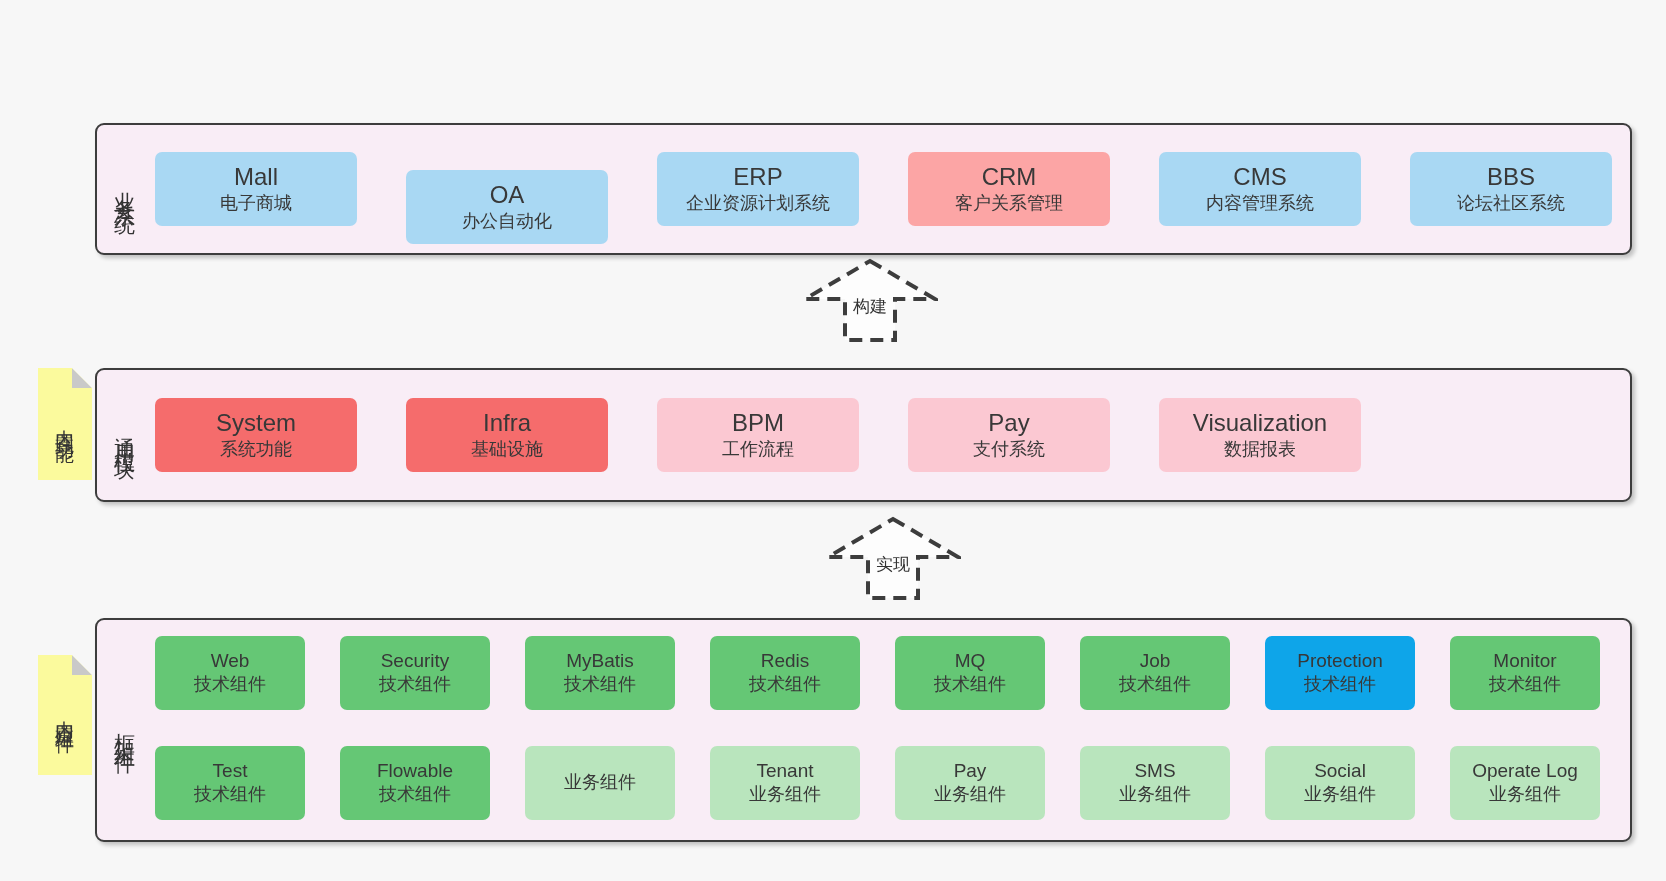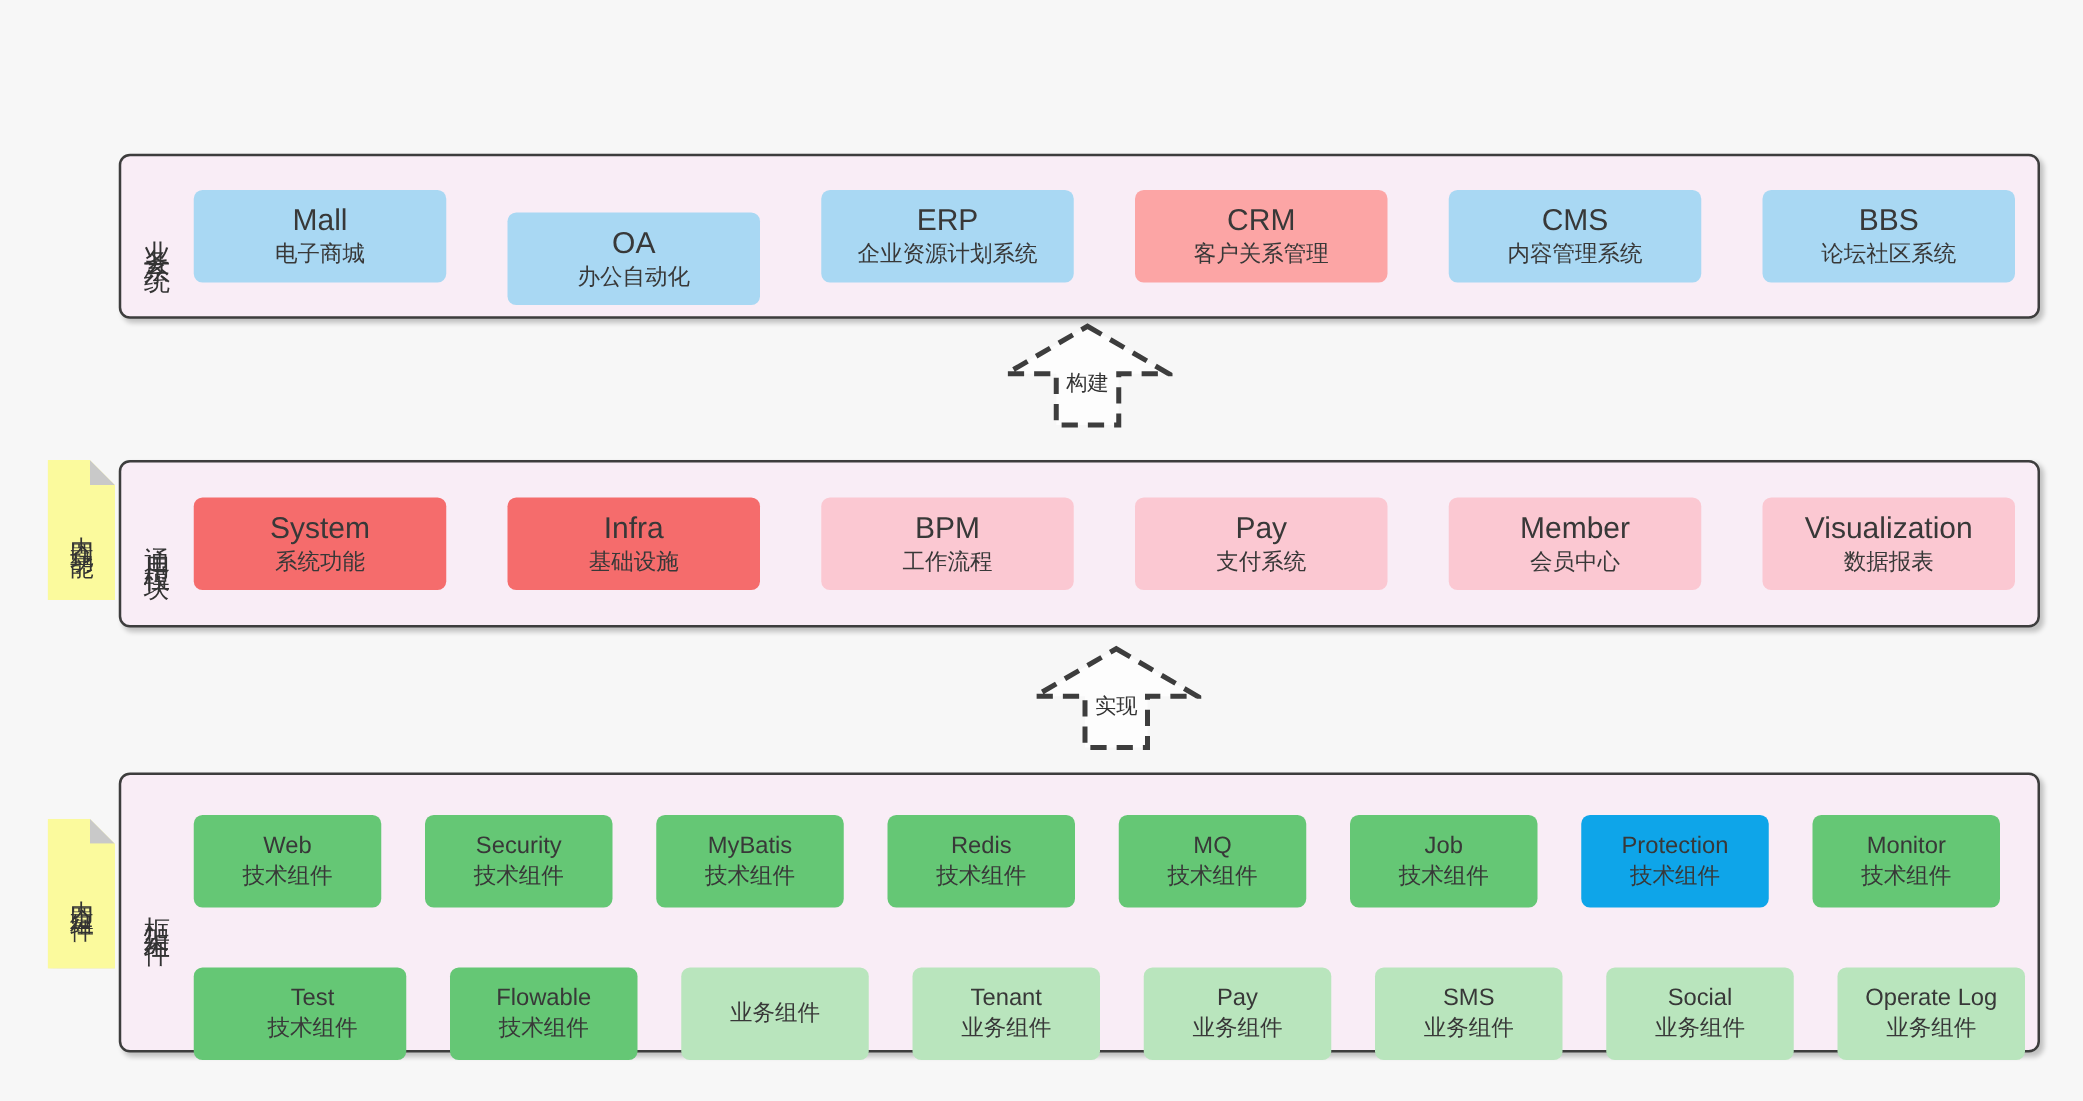--- a/index.html
+++ b/index.html
@@ -32,22 +32,22 @@
   .v-text { writing-mode:vertical-lr; text-orientation:upright; letter-spacing:7px; line-height:1; }
 
   
   .boxes {
     position:absolute; left:58px; top:0; bottom:0;
     display:flex; align-items:center; gap:49px;
   }
   .boxes .box { width:202px; height:74px; }
 
   .grid-rows {
-    position:absolute; left:58px; top:32px;
-    display:flex; flex-direction:column; gap:48px;
+    position:absolute; left:58px; top:16px;
+    display:flex; flex-direction:column; gap:36px;
   }
   .grid-row { display:flex; gap:35px; }
   .grid-row .box { width:150px; height:74px; }
 
   .box {
     border-radius:7px;
     display:flex; flex-direction:column; align-items:center; justify-content:center;
     text-align:center; color:#383838;
   }
   .box-name { font-size:24px; line-height:1.25; }
@@ -146,24 +146,20 @@
       </div>
       <div class="box" style="background: rgb(251, 200, 210);">
         <div class="box-name">BPM</div>
         <div class="box-desc">工作流程</div>
       </div>
       <div class="box" style="background: rgb(251, 200, 210);">
         <div class="box-name">Pay</div>
         <div class="box-desc">支付系统</div>
       </div>
       <div class="box" style="background: rgb(251, 200, 210);">
-        <div class="box-name">Member</div>
-        <div class="box-desc">会员中心</div>
-      </div>
-      <div class="box" style="background: rgb(251, 200, 210);">
         <div class="box-name">Visualization</div>
         <div class="box-desc">数据报表</div>
       </div>
     </div>
   </section>
 
   <div class="arrow" id="arrow-1">
     <svg width="136" height="86" viewBox="0 0 136 86">
       <polygon points="68,3 133,41 93,41 93,82 43,82 43,41 3,41" fill="#fdfdfd" stroke="#3d3d3d" stroke-width="4" stroke-dasharray="13 8"></polygon>
     </svg>
@@ -207,21 +203,21 @@
         <div class="box" style="background: #0ea5e9;">
           <div class="box-name">Protection</div>
           <div class="box-desc">技术组件</div>
         </div>
         <div class="box" style="background: rgb(101, 199, 117);">
           <div class="box-name">Monitor</div>
           <div class="box-desc">技术组件</div>
         </div>
       </div>
       <div class="grid-row">
-        <div class="box" style="background: rgb(101, 199, 117); padding-left: 20px;">
+        <div class="box" style="background: rgb(101, 199, 117);">
           <div class="box-name">Test</div>
           <div class="box-desc">技术组件</div>
         </div>
         <div class="box" style="background: rgb(101, 199, 117);">
           <div class="box-name">Flowable</div>
           <div class="box-desc">技术组件</div>
         </div>
         <div class="box" style="background: rgb(185, 229, 189);">
           <div class="box-desc">业务组件</div>
         </div>

